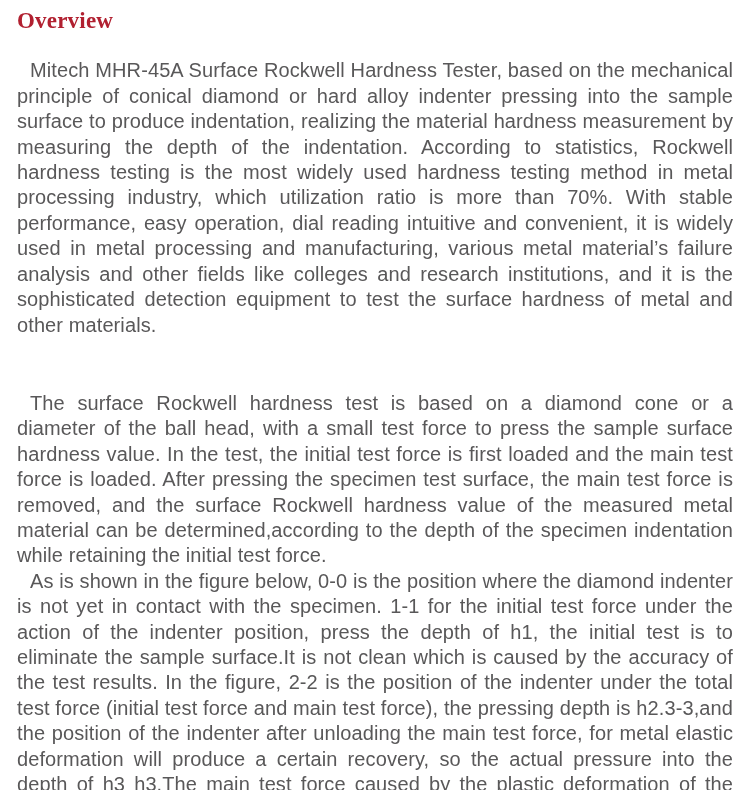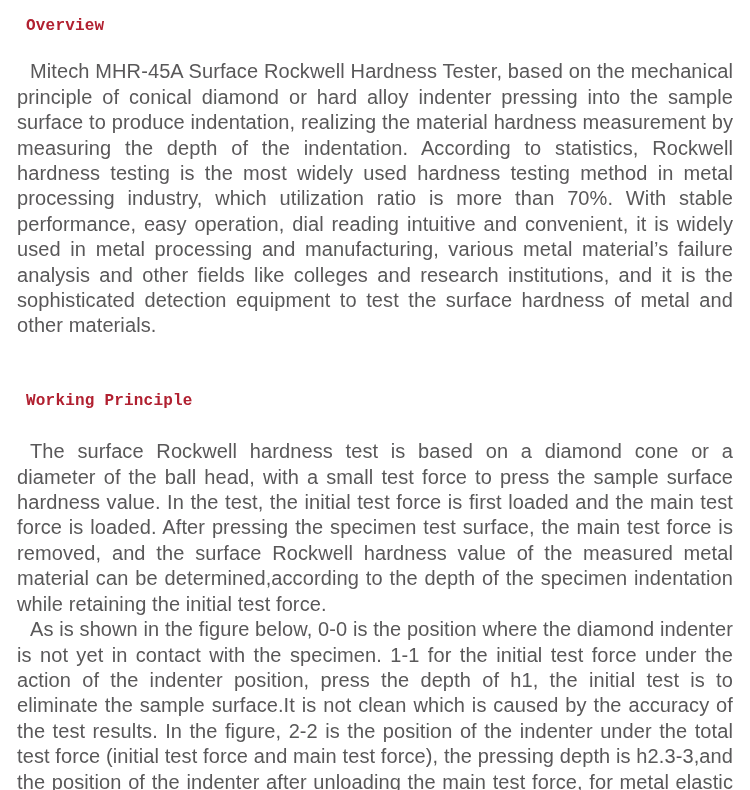--- a/index.html
+++ b/index.html
@@ -16,26 +16,26 @@
   body {
     width: 750px;
     min-height: 790px;
     font-family: "Liberation Sans", "DejaVu Sans", sans-serif;
   }
   .page {
     width: 750px;
     padding: 8px 17px 24px 17px;
   }
   .section-heading {
-    font-family: Liberation Mono, monospace;
+    font-family: Liberation Serif, serif;
     font-weight: bold;
     color: var(--accent);
-    font-size: 16px;
+    font-size: 23px;
     line-height: 1.15;
-    margin: 9px;
+    margin: 0;
     letter-spacing: 0.2px;
   }
   .para {
     font-family: "Liberation Sans", "DejaVu Sans", sans-serif;
     color: var(--body-text);
     font-size: 20px;
     line-height: 25.4px;
     text-align: justify;
     text-indent: 13px;
     margin: 0;
@@ -50,18 +50,17 @@
 <body>
 
 <div class="page">
 
   <section class="section-overview">
     <h2 class="section-heading">Overview</h2>
     <p class="para">Mitech MHR-45A Surface Rockwell Hardness Tester, based on the mechanical principle of conical diamond or hard alloy indenter pressing into the sample surface to produce indentation, realizing the material hardness measurement by measuring the depth of the indentation. According to statistics, Rockwell hardness testing is the most widely used hardness testing method in metal processing industry, which utilization ratio is more than 70%. With stable performance, easy operation, dial reading intuitive and convenient, it is widely used in metal processing and manufacturing, various metal material’s failure analysis and other fields like colleges and research institutions, and it is the sophisticated detection equipment to test the surface hardness of metal and other materials.</p>
   </section>
 
   <section class="section-working-principle">
-    <h2 class="section-heading">Working Principle</h2>
     <p class="para para-first">The surface Rockwell hardness test is based on a diamond cone or a diameter of the ball head, with a small test force to press the sample surface hardness value. In the test, the initial test force is first loaded and the main test force is loaded. After pressing the specimen test surface, the main test force is removed, and the surface Rockwell hardness value of the measured metal material can be determined,according to the depth of the specimen indentation while retaining the initial test force.</p>
     <p class="para para-follow">As is shown in the figure below, 0-0 is the position where the diamond indenter is not yet in contact with the specimen. 1-1 for the initial test force under the action of the indenter position, press the depth of h1, the initial test is to eliminate the sample surface.It  is not clean which is caused by the accuracy of the test results. In the figure, 2-2 is the position of the indenter under the total test force (initial test force and main test force), the pressing depth is h2.3-3,and the position of the indenter after unloading the main test force, for metal elastic deformation will produce a certain recovery, so the actual pressure into the depth of h3 h3.The main test force caused by the plastic deformation of the indenter into the depth of h is h3-h1. Rockwell hardness value determined by the size of h, the greater the depth h, the lower the hardness; the other hand, and the higher the hardness. Each press 0.001mm is a surface Rockwell hardness unit. The hardness value obtained is called the surface Rockwell hardness value, denoted by the symbol HRN (T).</p>
   </section>
 
 </div>
 
 </body></html>

